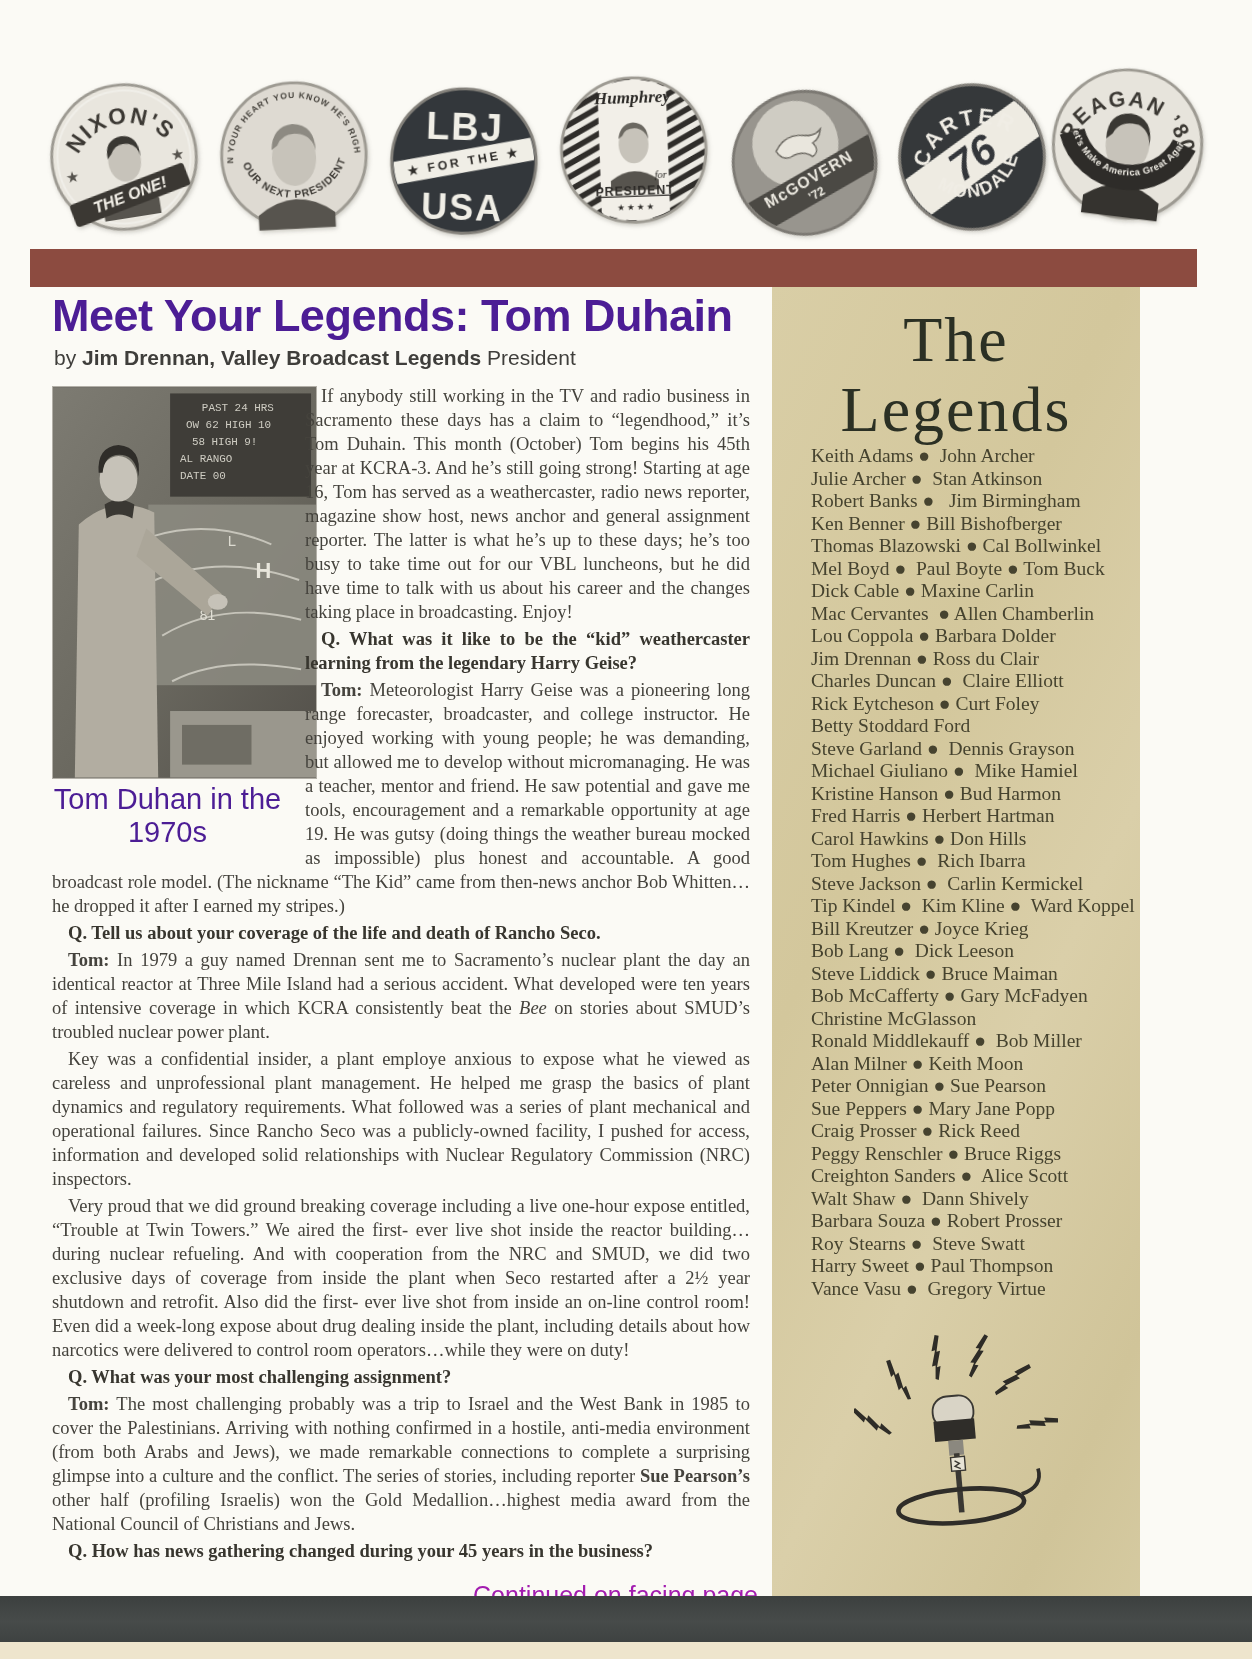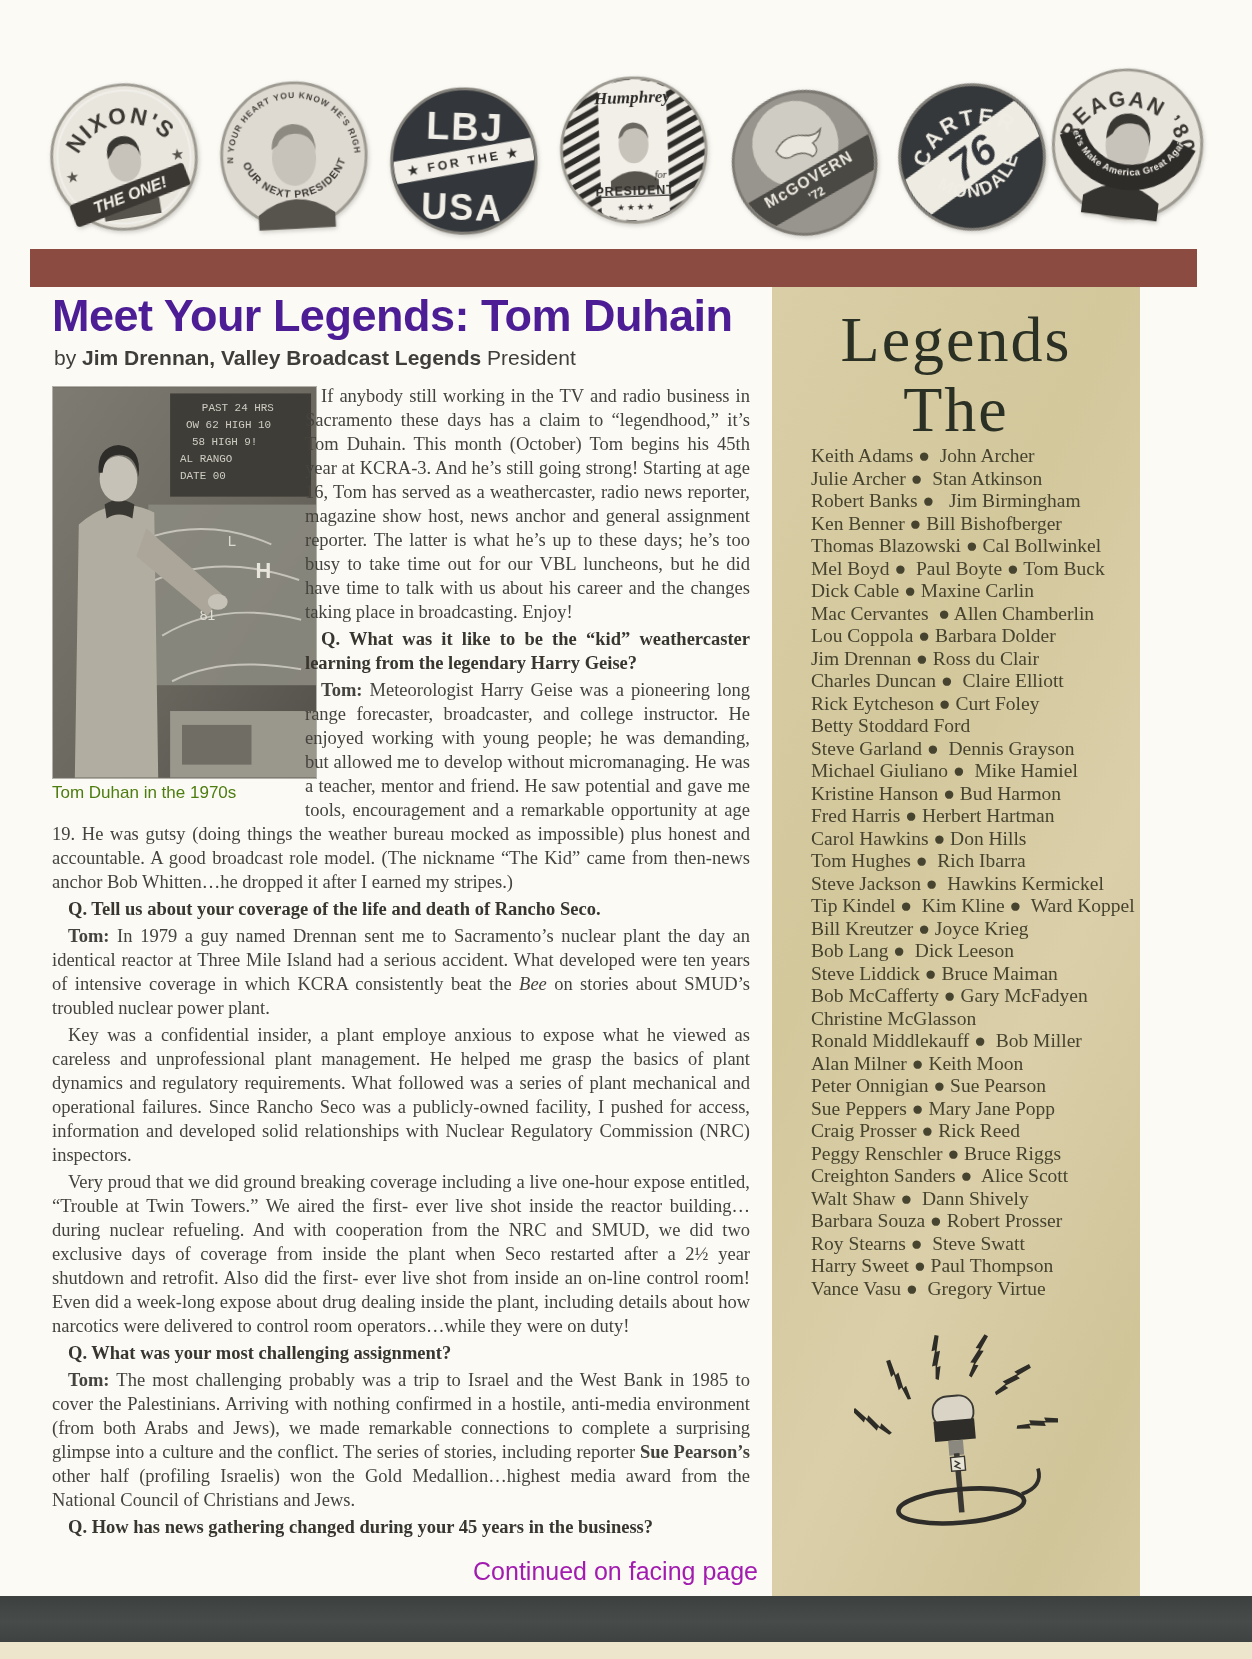--- a/index.html
+++ b/index.html
@@ -27,21 +27,21 @@
 
   
   .article{position:absolute;left:52px;top:292px;width:714px;color:#45433d;}
   .title{font-family:"Liberation Sans",sans-serif;font-size:45px;font-weight:bold;
          color:#4c1d95;margin:0 0 6px 0;letter-spacing:-0.5px;line-height:48px;}
   .byline{font-family:"Liberation Sans",sans-serif;font-size:21px;color:#3f3e3b;margin:0 0 14px 2px;}
   .byline .b{font-weight:bold;}
 
   .figure{float:left;width:231px;margin:4px 22px 4px 0;}
   .photo-svg{display:block;width:265px;height:393px;border:1px solid #b3b0a8;box-sizing:border-box;background:#6e6c66;}
-  .caption{font-family:"Liberation Sans",sans-serif;font-size:17px;color:#4d7c0f;text-align:left;margin-top:4px;}
+  .caption{font-family:"Liberation Sans",sans-serif;font-size:29px;color:#4c1d95;text-align:center;margin-top:4px;}
 
   .blk{margin:0 16px 3px 0;font-size:18.5px;line-height:24px;text-align:justify;text-indent:16px;}
   .blk.question{font-weight:bold;color:#38362f;margin-top:3px;}
   .blk .bold{font-weight:bold;}
   .blk .italic{font-style:italic;}
 
   .continued{font-family:"Liberation Sans",sans-serif;font-size:25px;color:#a21caf;
              text-align:right;padding-right:8px;margin-top:18px;}
 
   
@@ -289,22 +289,22 @@
         <p class="blk question"><span>Q. What was your most challenging assignment?</span></p>
         <p class="blk para"><span class="bold">Tom:</span><span> The most challenging probably was a trip to Israel and the West Bank in 1985 to cover the Palestinians. Arriving with nothing confirmed in a hostile, anti-media environment (from both Arabs and Jews), we made remarkable connections to complete a surprising glimpse into a culture and the conflict. The series of stories, including reporter </span><span class="bold">Sue Pearson’s</span><span> other half (profiling Israelis) won the Gold Medallion…highest media award from the National Council of Christians and Jews.</span></p>
         <p class="blk question"><span>Q. How has news gathering changed during your 45 years in the business?</span></p>
       </div>
 
     <div class="continued">Continued on facing page</div>
   </div>
 
   <div class="sidebar">
     <div class="sb-title-wrap">
+      <div class="sb-title">The</div>
       <div class="sb-title">Legends</div>
-      <div class="sb-title">The</div>
     </div>
     <div class="members">
         <div class="member-line">Keith Adams ●  John Archer</div>
         <div class="member-line">Julie Archer ●  Stan Atkinson</div>
         <div class="member-line">Robert Banks ●   Jim Birmingham</div>
         <div class="member-line">Ken Benner ● Bill Bishofberger</div>
         <div class="member-line">Thomas Blazowski ● Cal Bollwinkel</div>
         <div class="member-line">Mel Boyd ●  Paul Boyte ● Tom Buck</div>
         <div class="member-line">Dick Cable ● Maxine Carlin</div>
         <div class="member-line">Mac Cervantes  ● Allen Chamberlin</div>
@@ -312,21 +312,21 @@
         <div class="member-line">Jim Drennan ● Ross du Clair</div>
         <div class="member-line">Charles Duncan ●  Claire Elliott</div>
         <div class="member-line">Rick Eytcheson ● Curt Foley</div>
         <div class="member-line">Betty Stoddard Ford</div>
         <div class="member-line">Steve Garland ●  Dennis Grayson</div>
         <div class="member-line">Michael Giuliano ●  Mike Hamiel</div>
         <div class="member-line">Kristine Hanson ● Bud Harmon</div>
         <div class="member-line">Fred Harris ● Herbert Hartman</div>
         <div class="member-line">Carol Hawkins ● Don Hills</div>
         <div class="member-line">Tom Hughes ●  Rich Ibarra</div>
-        <div class="member-line">Steve Jackson ●  Hawkins Kermickel</div>
+        <div class="member-line">Steve Jackson ●  Carlin Kermickel</div>
         <div class="member-line">Tip Kindel ●  Kim Kline ●  Ward Koppel</div>
         <div class="member-line">Bill Kreutzer ● Joyce Krieg</div>
         <div class="member-line">Bob Lang ●  Dick Leeson</div>
         <div class="member-line">Steve Liddick ● Bruce Maiman</div>
         <div class="member-line">Bob McCafferty ● Gary McFadyen</div>
         <div class="member-line">Christine McGlasson</div>
         <div class="member-line">Ronald Middlekauff ●  Bob Miller</div>
         <div class="member-line">Alan Milner ● Keith Moon</div>
         <div class="member-line">Peter Onnigian ● Sue Pearson</div>
         <div class="member-line">Sue Peppers ● Mary Jane Popp</div>

